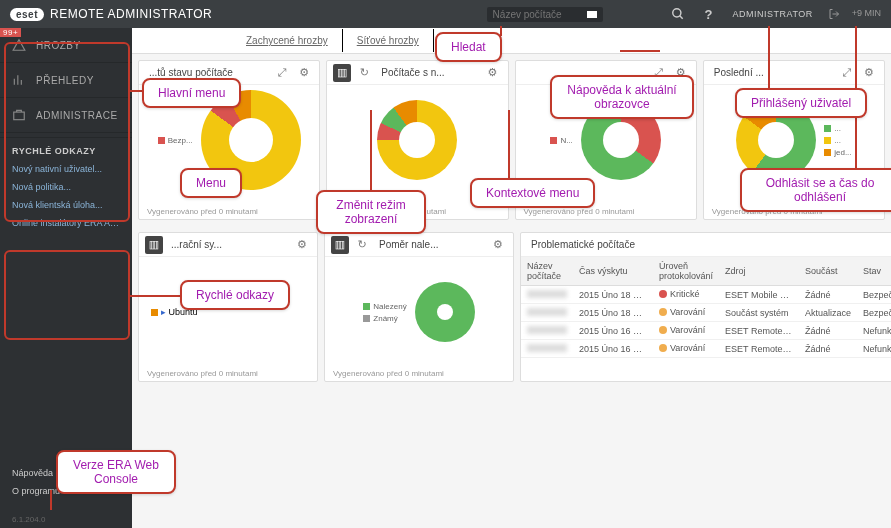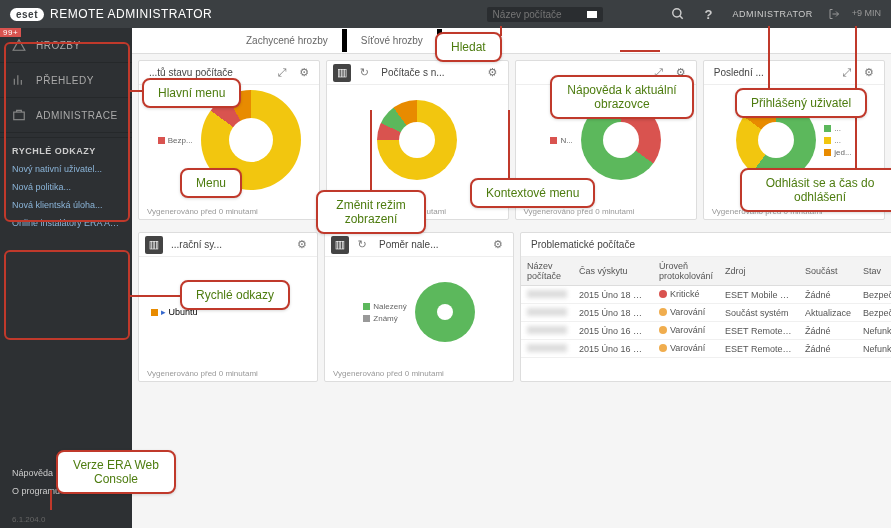--- a/index.html
+++ b/index.html
@@ -30,21 +30,21 @@
 .quick-title { padding: 8px 12px 4px; font-size: 9px; font-weight: bold; color: #ccc; letter-spacing: 0.5px; }
 .quick-link { padding: 4px 12px; font-size: 9px; color: #8ab4d8; cursor: pointer; white-space: nowrap; overflow: hidden; text-overflow: ellipsis; }
 
 .bottom-links { position: absolute; bottom: 28px; left: 0; right: 0; }
 .bottom-link { padding: 4px 12px; font-size: 9px; color: #ccc; cursor: pointer; }
 .version { position: absolute; bottom: 4px; left: 12px; font-size: 8px; color: #666; }
 
 
 .main { position: absolute; left: 132px; right: 0; top: 28px; bottom: 0; background: #f5f5f5; overflow: hidden; }
 .tabs { height: 26px; background: #fff; border-bottom: 1px solid #ddd; display: flex; align-items: center; font-size: 10px; padding-left: 100px; }
-.tab { padding: 6px 14px; color: #666; cursor: pointer; border-right: 5px solid #000000; }
+.tab { padding: 6px 14px; color: #666; cursor: pointer; border-right: 1px solid #000000; text-decoration: underline; }
 .tab-add { padding: 6px 10px; color: #aaa; cursor: pointer; }
 
 .widget-row { display: flex; gap: 6px; padding: 6px; }
 .widget { flex: 1; background: #fff; border: 1px solid #ddd; border-radius: 2px; min-height: 160px; position: relative; }
 .widget.small { min-height: 150px; }
 .widget-hdr { height: 24px; border-bottom: 1px solid #eee; display: flex; align-items: center; padding: 0 6px; font-size: 10px; color: #444; gap: 4px; }
 .w-btn { width: 18px; height: 18px; display: inline-flex; align-items: center; justify-content: center; color: #777; cursor: pointer; font-size: 11px; border-radius: 2px; }
 .w-btn.dark { background: #444; color: #fff; }
 .w-title { flex: 1; white-space: nowrap; overflow: hidden; text-overflow: ellipsis; padding: 0 4px; }
 .widget-body { padding: 8px; display: flex; align-items: center; justify-content: center; height: 110px; gap: 8px; }
@@ -61,21 +61,21 @@
 
 
 .tbl { width: 100%; font-size: 9px; border-collapse: collapse; }
 .tbl th { text-align: left; padding: 4px 6px; background: #f3f3f3; color: #555; border-bottom: 1px solid #ddd; font-weight: normal; }
 .tbl td { padding: 3px 6px; border-bottom: 1px solid #f0f0f0; color: #555; white-space: nowrap; overflow: hidden; text-overflow: ellipsis; max-width: 80px; }
 .sev { display: inline-flex; align-items: center; gap: 3px; }
 .dot { width: 8px; height: 8px; border-radius: 50%; }
 .blur { filter: blur(2px); background: #ddd; width: 40px; height: 8px; display: inline-block; }
 
 
-.callout { position: absolute; background: #fff; border: 2px solid #c0392b; border-radius: 8px; padding: 6px 14px; font-size: 12px; color: #4d7c0f; z-index: 100; text-align: center; box-shadow: 0 1px 3px rgba(0,0,0,0.15); }
+.callout { position: absolute; background: #fff; border: 2px solid #c0392b; border-radius: 8px; padding: 6px 14px; font-size: 12px; color: #a21caf; z-index: 100; text-align: center; box-shadow: 0 1px 3px rgba(0,0,0,0.15); }
 .call-line { position: absolute; background: #c0392b; z-index: 99; }
 .outline { position: absolute; border: 2px solid #c0392b; border-radius: 6px; z-index: 98; pointer-events: none; }
 
 svg { display: block; }
 </style>
 </head>
 <body>
 
 <div class="header">
   <div class="logo">

